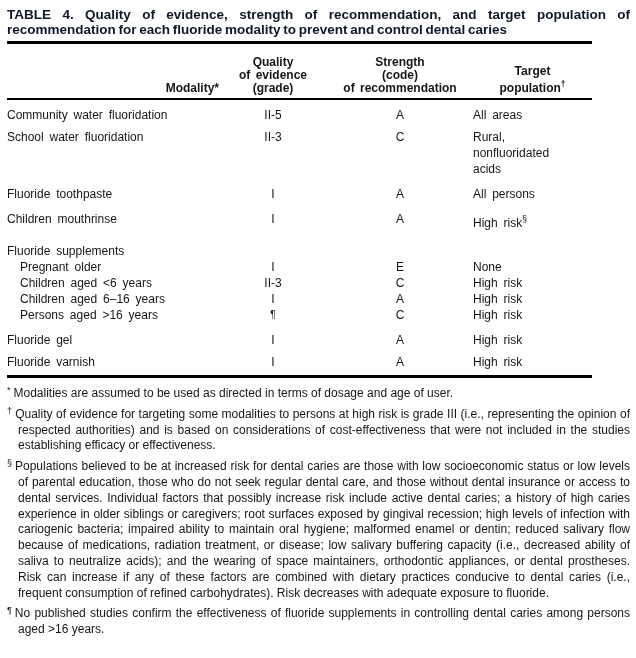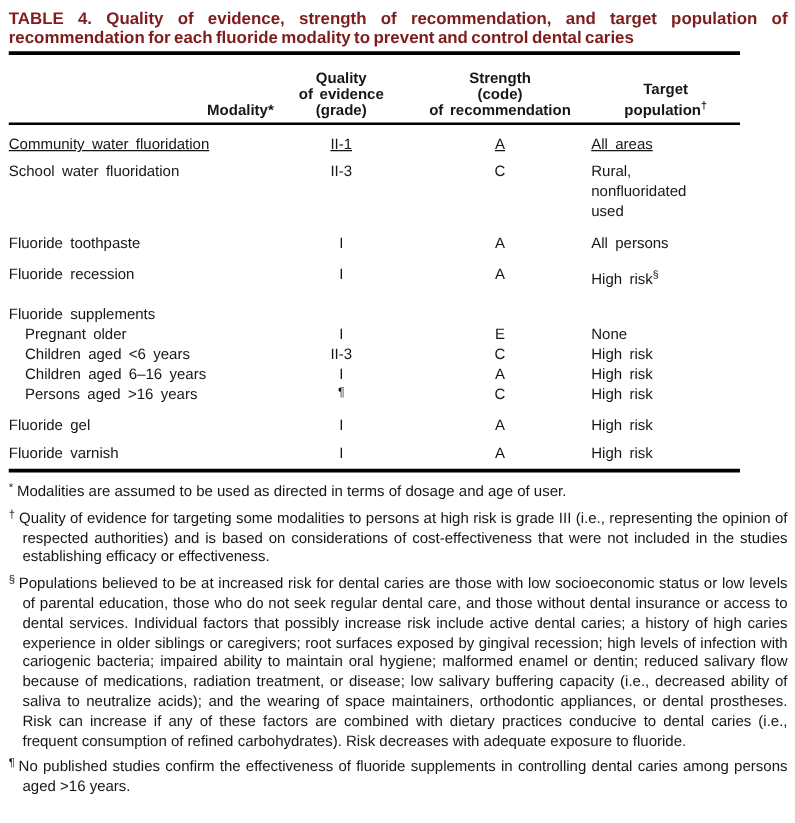--- a/index.html
+++ b/index.html
@@ -13,21 +13,21 @@
     color: #161616;
     -webkit-font-smoothing: antialiased;
   }
   .page { padding: 7px 6px 0 7px; }
 
   
   .title {
     font-weight: bold;
     font-size: 13.5px;
     line-height: 15px;
-    color: #7f1d1d;
+    color: #0f172a;
     width: 623px;
   }
   .title .t1 { text-align: justify; text-align-last: justify; }
   .title .t2 { word-spacing: -1px; }
 
   
   .rule { background: #000; width: 585px; }
   .rule.thick { height: 3px; margin-top: 4px; }
   .rule.mid   { height: 2px; margin-top: 3px; }
   .rule.bottom{ height: 3px; margin-top: 5px; }
@@ -52,21 +52,21 @@
     grid-template-columns: 212px 108px 146px 1fr;
     line-height: 16px;
     word-spacing: 2.5px;
   }
   .trow .c2, .trow .c3 { text-align: center; }
   .trow .c4 { white-space: pre-line; }
   .trow.sub .c1 { padding-left: 13px; }
   .sym { font-size: 10px; }
 
   .mt6  { margin-top: 6px; }
-  .mt7  { margin-top: 7px; text-decoration: underline; }
+  .mt7  { margin-top: 7px; }
   .mt9  { margin-top: 9px; }
   .mt12 { margin-top: 12px; }
   .mt0  { margin-top: 0; }
 
   
   .fns { margin-top: 5px; width: 623px; font-size: 12px; line-height: 15.8px; }
   .fn {
     padding-left: 11px;
     text-indent: -11px;
     text-align: justify;
@@ -109,43 +109,43 @@
       <div class="hc">
         <div>Target</div>
         <div><span>population</span><sup>†</sup></div>
       </div>
     </div>
 
     <div class="rule mid"></div>
 
     <div class="trow mt7">
       <div class="c1">Community water fluoridation</div>
-      <div class="c2">II-1</div>
+      <div class="c2">II-5</div>
       <div class="c3">A</div>
       <div class="c4"><span>All areas</span></div>
     </div>
 
     <div class="trow mt6">
       <div class="c1">School water fluoridation</div>
       <div class="c2">II-3</div>
       <div class="c3">C</div>
       <div class="c4"><span>Rural,
 nonfluoridated
-used</span></div>
+acids</span></div>
     </div>
 
     <div class="trow mt9">
       <div class="c1">Fluoride toothpaste</div>
       <div class="c2">I</div>
       <div class="c3">A</div>
       <div class="c4"><span>All persons</span></div>
     </div>
 
     <div class="trow mt9">
-      <div class="c1">Fluoride recession</div>
+      <div class="c1">Children mouthrinse</div>
       <div class="c2">I</div>
       <div class="c3">A</div>
       <div class="c4"><span>High risk</span><sup>§</sup></div>
     </div>
 
     <div class="trow mt12">
       <div class="c1">Fluoride supplements</div>
       <div class="c2"></div>
       <div class="c3"></div>
       <div class="c4"></div>

